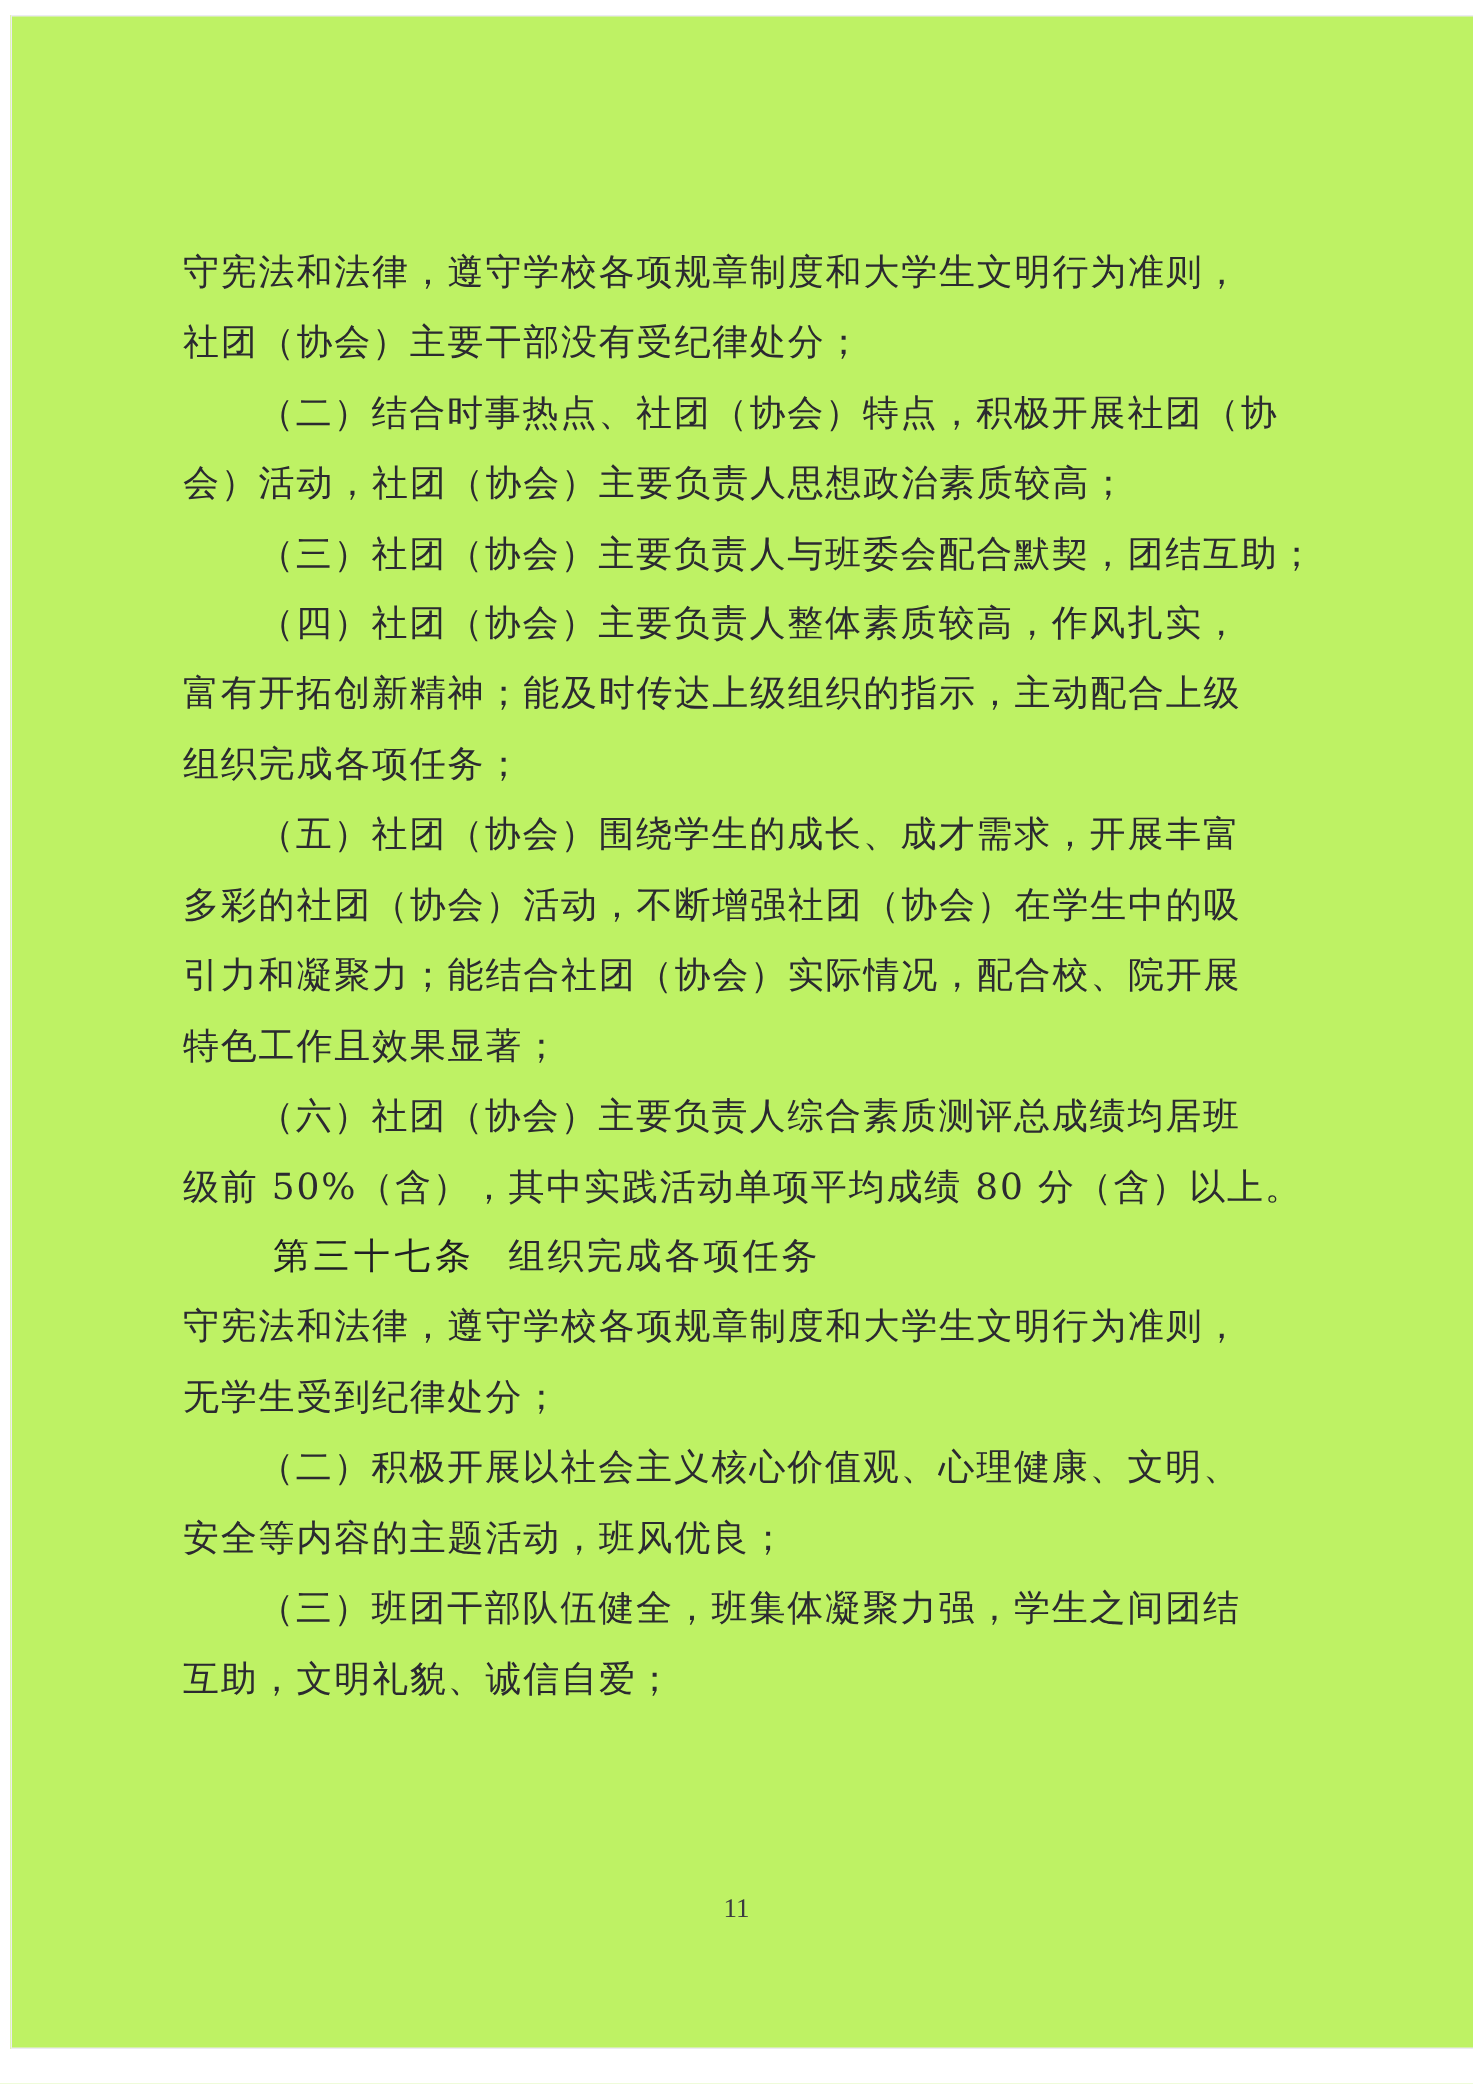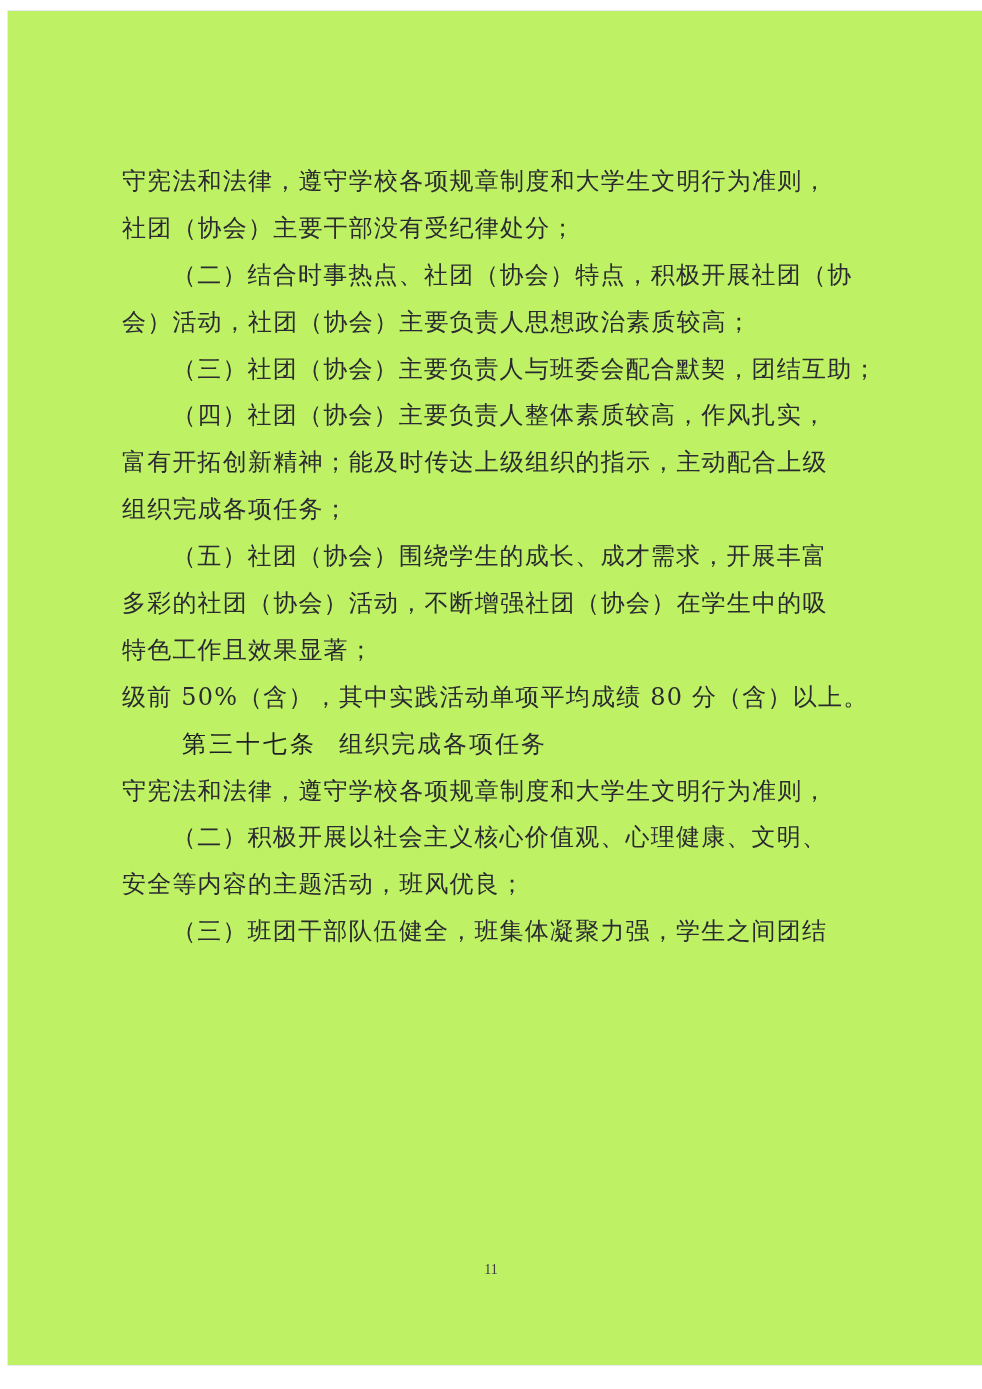--- a/index.html
+++ b/index.html
@@ -55,46 +55,50 @@
       margin-left: 22px;
       letter-spacing: 2px;
     }
     .page-number {
       position: absolute;
       left: 0;
       width: 982px;
       top: 1262px;
       text-align: center;
       font-family: "Liberation Serif", serif;
-      font-size: 14px;
+      font-size: 18px;
       color: #3a3940;
     }
   </style>
 </head>
 <body>
 
 <div class="page">
   <div class="text-block">
     <span class="line">守宪法和法律，遵守学校各项规章制度和大学生文明行为准则，</span>
     <span class="line">社团（协会）主要干部没有受纪律处分；</span>
     <span class="line indent">（二）结合时事热点、社团（协会）特点，积极开展社团（协</span>
     <span class="line">会）活动，社团（协会）主要负责人思想政治素质较高；</span>
     <span class="line indent">（三）社团（协会）主要负责人与班委会配合默契，团结互助；</span>
     <span class="line indent">（四）社团（协会）主要负责人整体素质较高，作风扎实，</span>
     <span class="line">富有开拓创新精神；能及时传达上级组织的指示，主动配合上级</span>
     <span class="line">组织完成各项任务；</span>
     <span class="line indent">（五）社团（协会）围绕学生的成长、成才需求，开展丰富</span>
     <span class="line">多彩的社团（协会）活动，不断增强社团（协会）在学生中的吸</span>
+    <span class="line">引力和凝聚力；能结合社团（协会）实际情况，配合校、院开展</span>
     <span class="line">特色工作且效果显著；</span>
+    <span class="line indent">（六）社团（协会）主要负责人综合素质测评总成绩均居班</span>
     <span class="line">级前 50%（含），其中实践活动单项平均成绩 80 分（含）以上。</span>
 
     <span class="line heading-line">
       <span class="heading-bold">第三十七条</span><span class="heading-rest">组织完成各项任务</span>
     </span>
 
     <span class="line">守宪法和法律，遵守学校各项规章制度和大学生文明行为准则，</span>
+    <span class="line">无学生受到纪律处分；</span>
     <span class="line indent">（二）积极开展以社会主义核心价值观、心理健康、文明、</span>
     <span class="line">安全等内容的主题活动，班风优良；</span>
     <span class="line indent">（三）班团干部队伍健全，班集体凝聚力强，学生之间团结</span>
+    <span class="line">互助，文明礼貌、诚信自爱；</span>
   </div>
 </div>
 
 <div class="page-number">11</div>
 
 </body></html>

